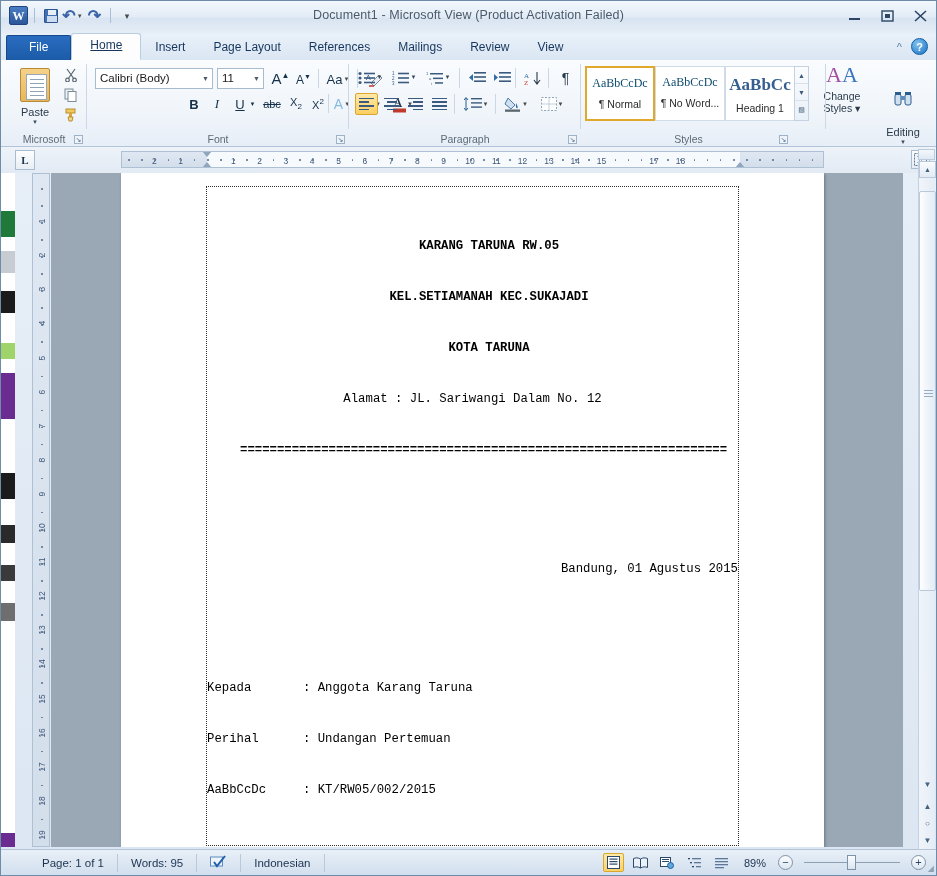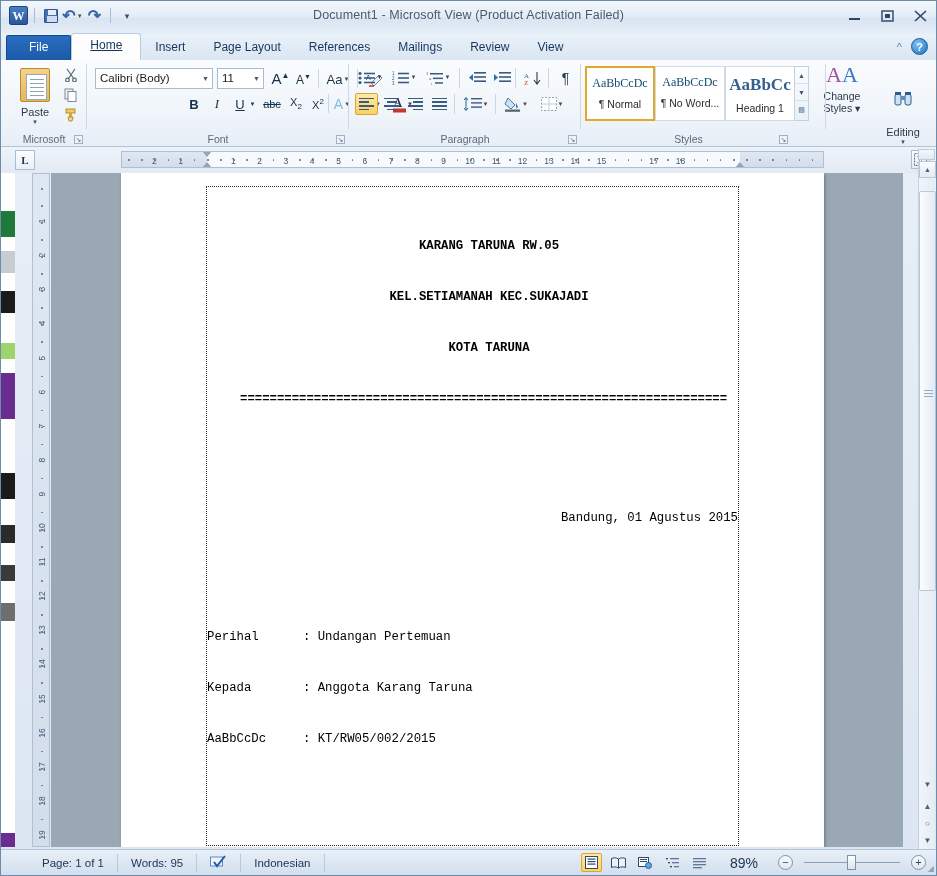--- a/index.html
+++ b/index.html
@@ -245,21 +245,21 @@
     background:linear-gradient(to bottom,#e8eff7,#d2dfee);
     border-top:1px solid #b4c5d7; display:flex; align-items:center;
   }
   .sitem{ font-size:11.5px; color:#1c3350; padding:0 13px; height:18px; display:flex;
           align-items:center; border-right:1px solid #b9c9da; cursor:pointer; }
   .proofico{ color:#1f5fa8; font-size:12px; }
   .statusright{ margin-left:auto; display:flex; align-items:center; padding-right:10px; gap:6px; }
   .vbtn{ width:21px;height:19px;display:flex;align-items:center;justify-content:center;cursor:pointer;
          font-size:11px;color:#2b4a6b; }
   .vbtn.sel{ background:linear-gradient(to bottom,#ffeaa9,#fbd169); border:1px solid #d8a72e; border-radius:2px; }
-  .zoomtxt{ font-size:14px;color:#1c3350; margin:0 14px; }
+  .zoomtxt{ font-size:11px;color:#1c3350; margin:0 6px; }
   .zcirc{ width:15px;height:15px;border-radius:50%;border:1px solid #7f93a8;
           background:linear-gradient(to bottom,#fbfdfe,#dde7f1);
           display:flex;align-items:center;justify-content:center;font-size:11px;color:#2b4a6b;cursor:pointer;line-height:1;}
   .ztrack{ width:96px;height:1px;background:#8c9fb3; position:relative; margin:0 5px; }
   .zthumb{ position:absolute; left:43px; top:-7px; width:9px;height:15px;
            background:linear-gradient(to bottom,#fbfdfe,#dbe5f0); border:1px solid #7f93a8; cursor:pointer; }
   .grip{ position:absolute; right:2px; bottom:2px; font-size:8px; color:#8fa2b6; }
 </style>
 </head>
 <body>
@@ -782,28 +782,29 @@
     </div>
 
   <div class="docarea">
     <div class="page">
       <div class="textbound"></div>
       <div class="doctext">
 
         <div class="ctr bold">KARANG TARUNA RW.05</div>
         <div class="ctr bold">KEL.SETIAMANAH KEC.SUKAJADI</div>
         <div class="ctr bold">KOTA TARUNA</div>
+        <div class="ctr">Alamat : JL. Sariwangi Dalam No. 12</div>
         <div class="hr-eq bold">==================================================================</div>
 
         <div style="height:17px">&nbsp;</div>
         <div class="right">Bandung, 01 Agustus 2015</div>
         <div style="height:17px">&nbsp;</div>
 
+        <div><span style="display:inline-block;width:13ch">Kepada</span><span>:</span> <span>Anggota Karang Taruna</span></div>
         <div><span style="display:inline-block;width:13ch">Perihal</span><span>:</span> <span>Undangan Pertemuan</span></div>
-        <div><span style="display:inline-block;width:13ch">Kepada</span><span>:</span> <span>Anggota Karang Taruna</span></div>
         <div><span style="display:inline-block;width:13ch">AaBbCcDc</span><span>:</span> <span>KT/RW05/002/2015</span></div>
 
         
 
         
         
 
         
 
         

